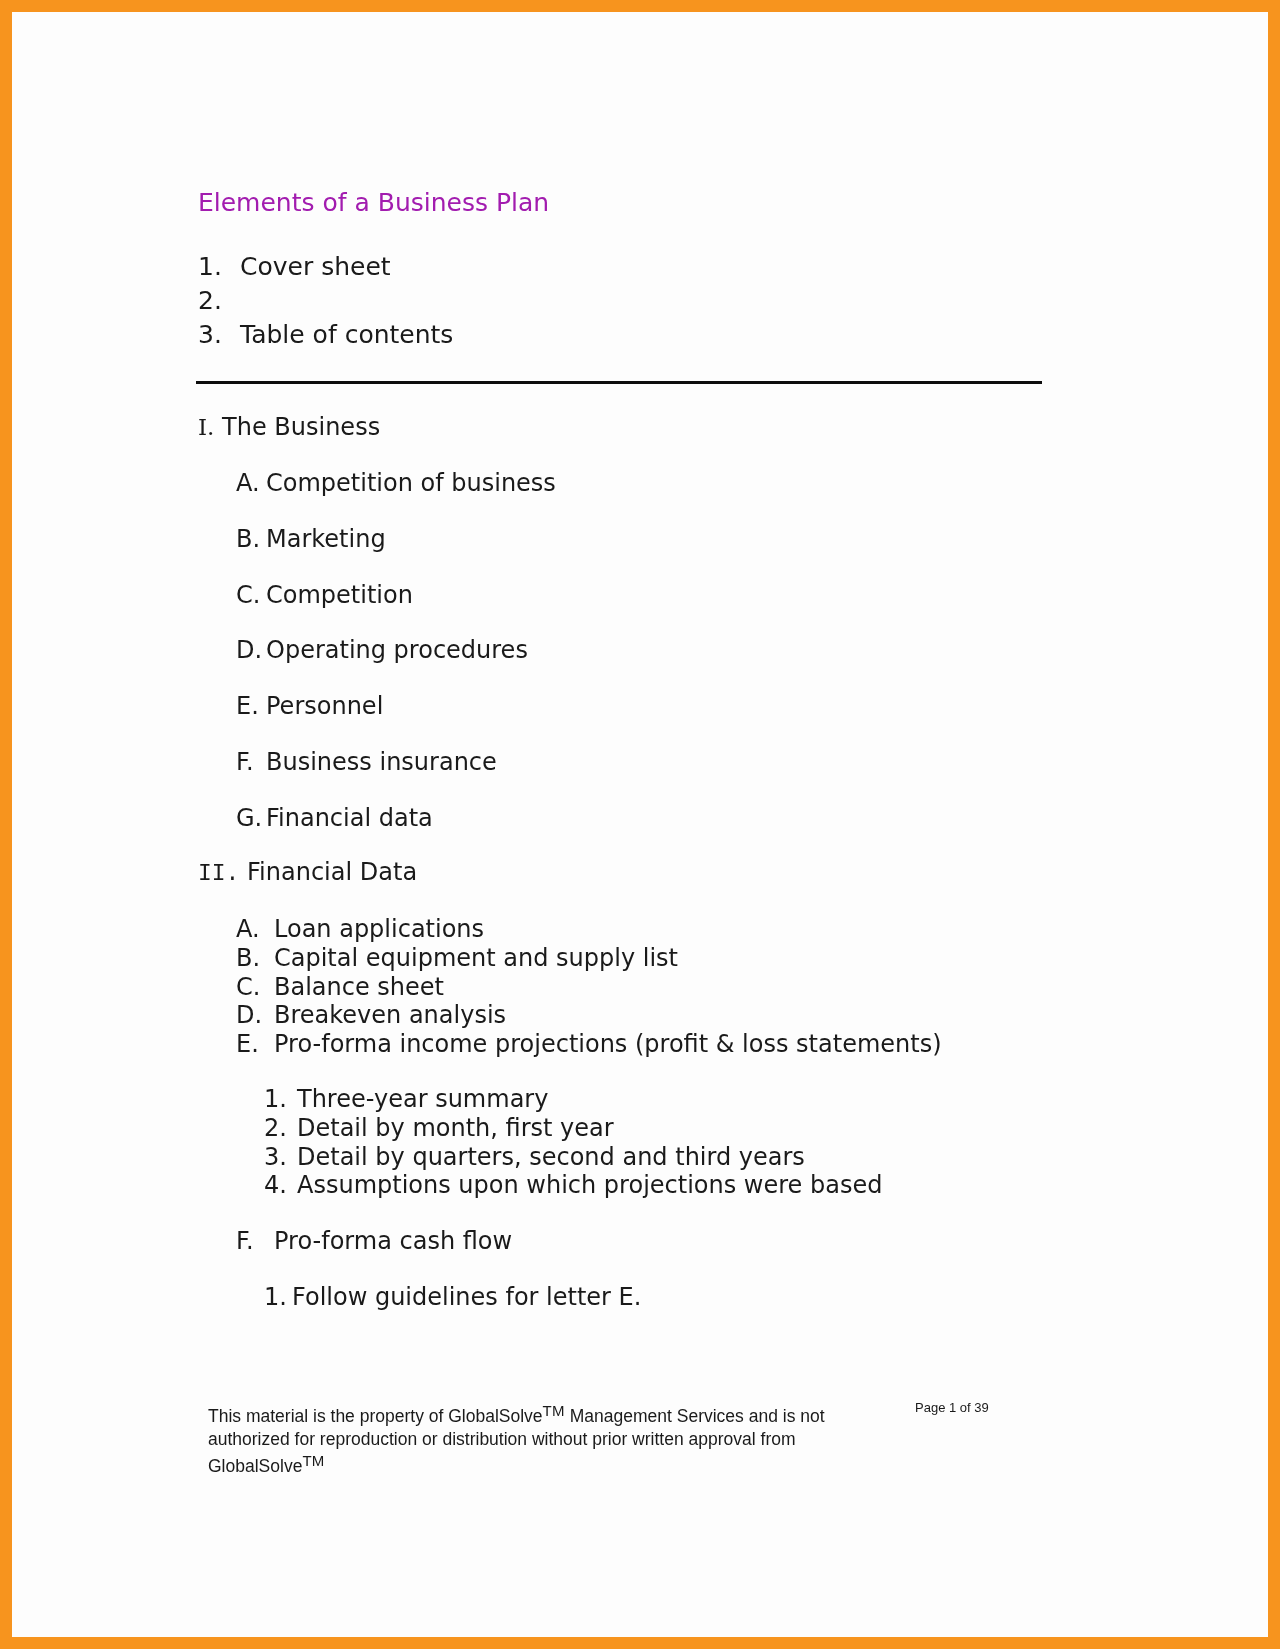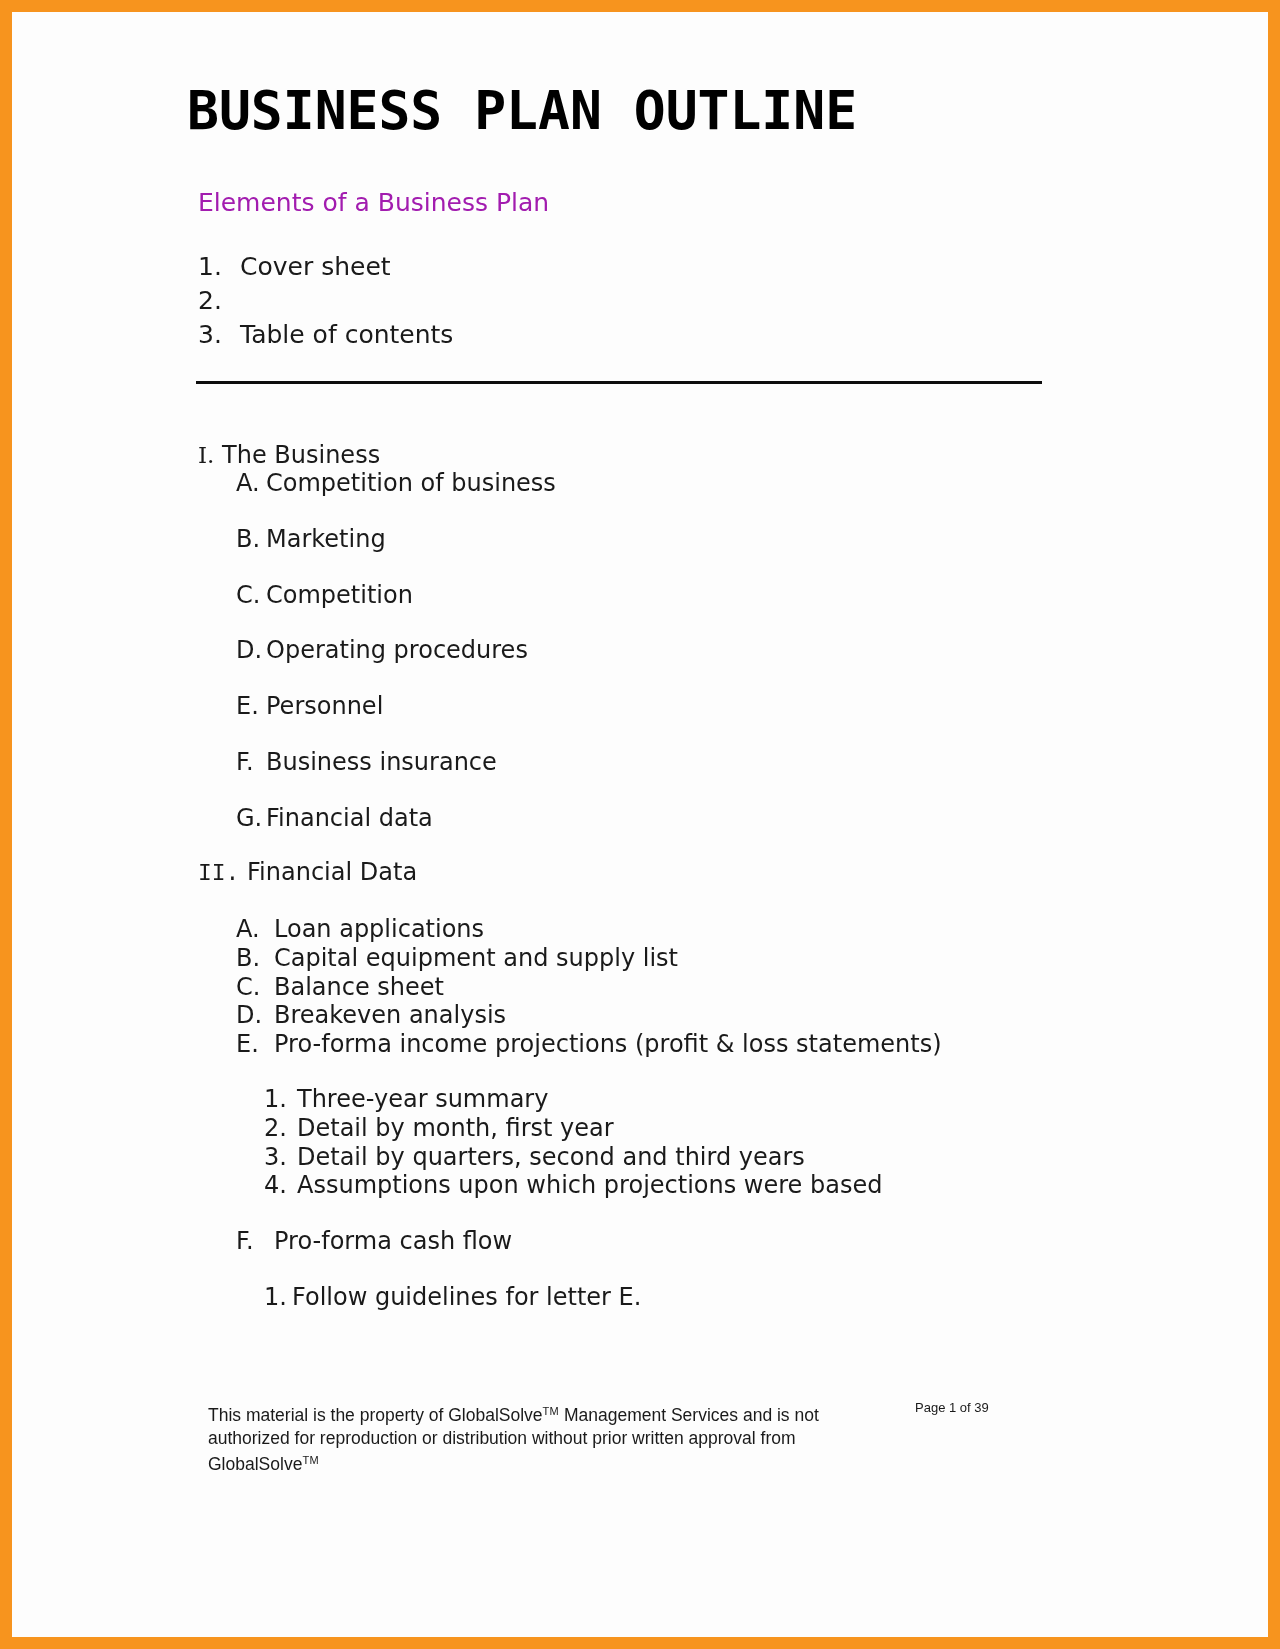--- a/index.html
+++ b/index.html
@@ -97,21 +97,20 @@
 
   
   .sec1-head {
     position: absolute;
     left: 186px;
     top: 401px;
     font-family: "DejaVu Sans", sans-serif;
     font-size: 24px;
     color: #1a1a1a;
     white-space: nowrap;
-    margin-top: 28px;
   }
   .sec1-head .rn { font-family: "DejaVu Serif", serif; font-size: 23px; }
 
   .sec1-list {
     position: absolute;
     left: 224px;
     top: 457px;
     font-family: "DejaVu Sans", sans-serif;
     font-size: 24px;
     color: #1a1a1a;
@@ -209,21 +208,21 @@
     position: absolute;
     left: 196px;
     top: 1388px;
     width: 660px;
     font-family: "Liberation Sans", sans-serif;
     font-size: 17.5px;
     line-height: 22.5px;
     color: #1a1a1a;
   }
   .footer-notice .tm {
-    font-size: 11px;
+    font-size: 15px;
     vertical-align: 6px;
     letter-spacing: 0.3px;
   }
   .footer-page {
     position: absolute;
     left: 903px;
     top: 1388px;
     font-family: "Liberation Sans", sans-serif;
     font-size: 13px;
     color: #1a1a1a;
@@ -231,21 +230,20 @@
   }
 </style>
 </head>
 <body>
 
 <div class="page-frame">
   <div class="page-frame-inner">
 
     <div class="sheet">
 
-      <div class="doc-title">BUSINESS PLAN OUTLINE</div>
 
       <div class="doc-subtitle">Elements of a Business Plan</div>
 
       <div class="top-list">
         <div class="row">
           <span class="marker">1.</span>
           <span>Cover sheet</span>
         </div>
         <div class="row">
           <span class="marker">2.</span>

